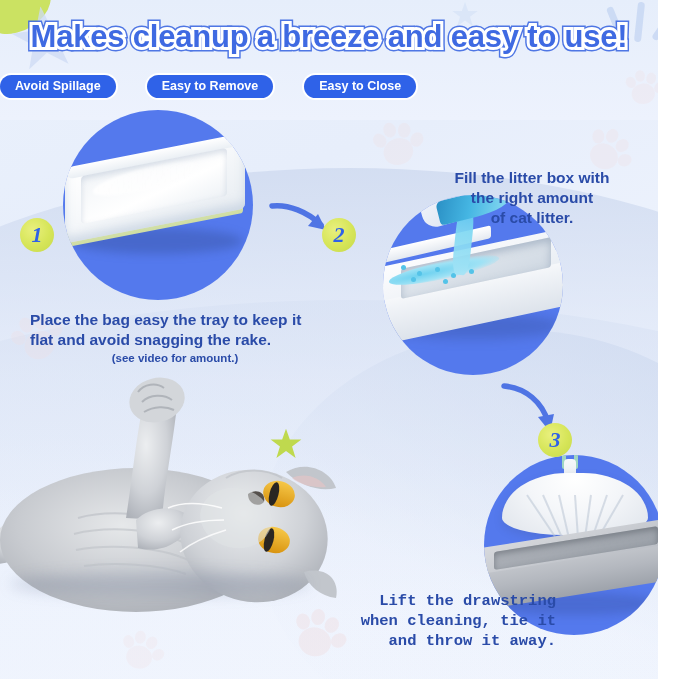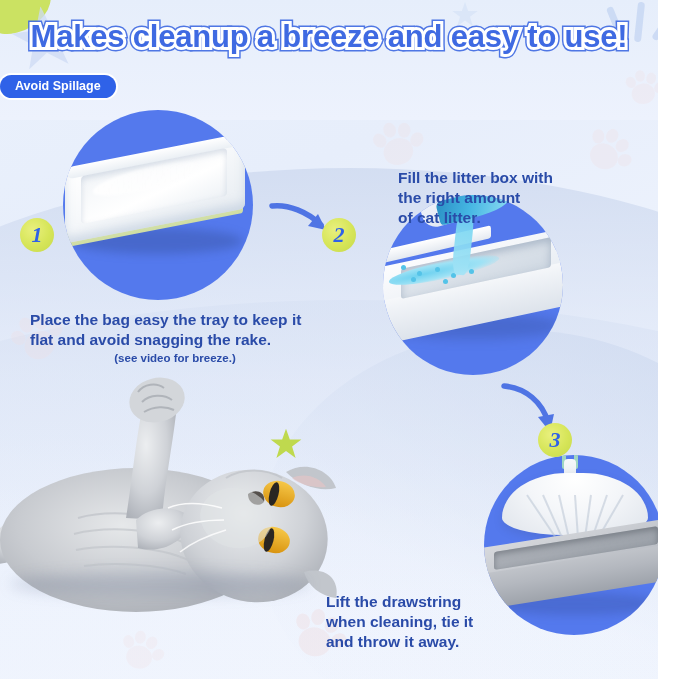--- a/index.html
+++ b/index.html
@@ -352,22 +352,22 @@
     white-space: pre-line;
   }
   .cap1 { left: 30px;  top: 310px; width: 290px; text-align: left; }
   .cap1-sub {
     position: absolute; left: 30px; top: 352px; width: 290px;
     text-align: center;
     color: #2a4ba8;
     font-size: 11.5px;
     font-weight: bold;
   }
-  .cap2 { left: 398px; top: 168px; width: 268px; text-align: left; }
-  .cap3 { left: 326px; top: 592px; width: 230px; text-align: left; }
+  .cap2 { left: 398px; top: 168px; width: 268px; text-align: center; }
+  .cap3 { left: 326px; top: 592px; width: 230px; text-align: right; font-family: Liberation Mono, monospace; }
 
   
   .cat-wrap { position: absolute; left: -14px; top: 368px; width: 352px; height: 268px; }
   .cat-shadow {
     position: absolute; left: 24px; top: 204px;
     width: 300px; height: 24px; border-radius: 50%;
     background: rgba(80,95,130,.2); filter: blur(7px);
   }
   .green-star {
     position: absolute; left: 270px; top: 428px;
@@ -438,40 +438,42 @@
         <div class="toe t3"></div>
         <div class="toe t4"></div>
     </div>
   </div>
 
   <div class="headline-shadow">Makes cleanup a breeze and easy to use!</div>
   <div class="headline">Makes cleanup a breeze and easy to use!</div>
 
   <div class="badges">
     <div class="pill">Avoid Spillage</div>
+    <div class="pill">Easy to Remove</div>
+    <div class="pill">Easy to Close</div>
   </div>
 
   <div class="circle c1">
     <div class="tray-shadow"></div>
     <div class="tray-base"></div>
     <div class="tray-body"></div>
     <div class="tray-lip"></div>
     <div class="tray-inner"></div>
     <div class="liner-sheen"></div>
   </div>
   <div class="step n1">1</div>
 
   <svg class="arrow" style="left:268px; top:196px;" width="70" height="46" viewBox="0 0 70 46">
     <path d="M4 10 C 20 8, 40 16, 53 29" stroke="#4f74e4" stroke-width="5.5" fill="none" stroke-linecap="round"></path>
     <path d="M58 34 L 40 30 L 50 18 Z" fill="#4f74e4"></path>
   </svg>
 
   <div class="caption cap1">Place the bag easy the tray to keep it
 flat and avoid snagging the rake.</div>
-  <div class="cap1-sub">(see video for breeze.)</div>
+  <div class="cap1-sub">(see video for amount.)</div>
 
   <div class="circle c2">
     <div class="lbox-shadow"></div>
     <div class="lbox-front"></div>
     <div class="lbox-top"></div>
     <div class="lbox-cavity"></div>
     <div class="lbox-rake"></div>
     <div class="litter-pile"></div>
     <div class="litter-dot" style="left:18px; top:70px;"></div>
     <div class="litter-dot" style="left:34px; top:76px;"></div>

